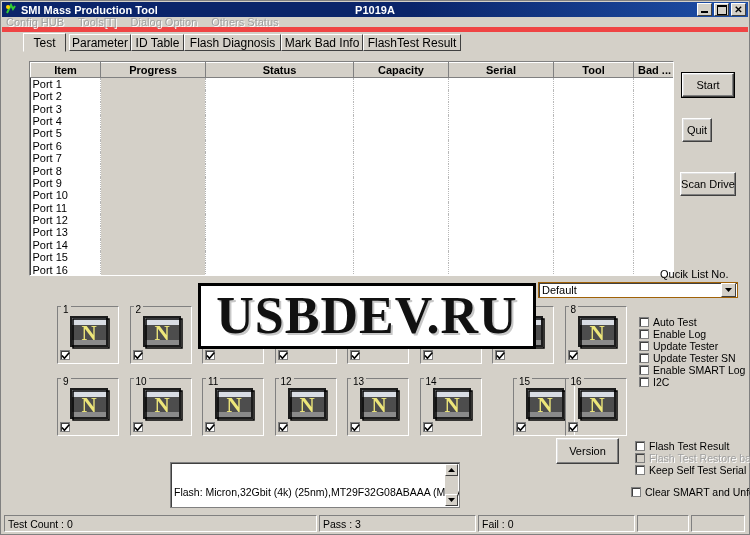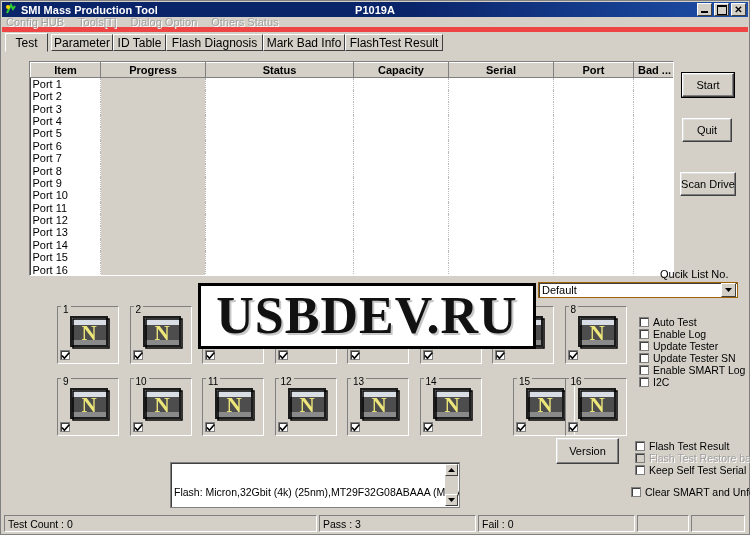--- a/index.html
+++ b/index.html
@@ -34,21 +34,21 @@
     background:#d4d0c8;display:flex;align-items:center;padding-left:4px;box-sizing:border-box;
     border-bottom:5px solid #ef4444;
   }
   .menuitem{color:#a0a0a0;text-shadow:1px 1px 0 #ffffff;font-size:11px;margin-right:14px;white-space:nowrap;}
 
   
   .tabstrip{position:absolute;left:4px;top:32px;width:742px;height:19px;}
   .tab{
     position:absolute;top:1px;height:17px;background:#d4d0c8;
     border-top:1px solid #fff;border-left:1px solid #fff;border-right:1px solid #404040;border-bottom:1px solid #404040;
-    font-size:12px;display:flex;align-items:center;justify-content:center;padding:0 6px;box-sizing:border-box;white-space:nowrap;
+    font-size:12px;display:flex;align-items:center;justify-content:center;padding:0 6px;box-sizing:border-box;white-space:nowrap;margin-left:18px;
   }
   .tab.active{top:0;height:19px;font-weight:normal;background:#d4d0c8;border-bottom:1px solid #d4d0c8;box-shadow:none;}
 
   
   .client{position:absolute;left:1px;top:51px;width:746px;height:460px;background:#d4d0c8;}
 
   
   .tablewrap{
     position:absolute;left:27px;top:9px;width:645px;height:215px;
     background:#fff;border:1px solid #808080;border-right-color:#fff;border-bottom-color:#fff;
@@ -79,21 +79,21 @@
   
   .btn{
     background:#d4d0c8;border-top:1px solid #fff;border-left:1px solid #fff;
     border-right:1px solid #404040;border-bottom:1px solid #404040;
     box-shadow:inset -1px -1px 0 #808080, inset 1px 1px 0 #dfdfdf;
     font-size:11px;display:flex;align-items:center;justify-content:center;
     box-sizing:border-box;color:#000;white-space:nowrap;
   }
   .btn.default{outline:1px solid #000;outline-offset:0px;}
   #btnStart{position:absolute;left:680px;top:21px;width:52px;height:24px;}
-  #btnQuit{position:absolute;left:680px;top:66px;width:50px;height:24px;}
+  #btnQuit{position:absolute;left:680px;top:66px;width:30px;height:24px;}
   #btnScan{position:absolute;left:678px;top:120px;width:56px;height:24px;}
   #btnVersion{position:absolute;left:554px;top:386px;width:63px;height:26px;}
 
   
   .qlabel{position:absolute;left:658px;top:216px;font-size:11px;}
   .qcombo{
     position:absolute;left:536px;top:230px;width:200px;height:16px;
     background:#fff;border:1px solid #a16207;
     box-shadow:inset 1px 1px 0 #404040;
     box-sizing:border-box;display:flex;align-items:center;
@@ -231,21 +231,21 @@
             <col class="colFla">
             <col class="colBad">
         </colgroup>
         <thead>
           <tr>
             <th>Item</th>
             <th>Progress</th>
             <th>Status</th>
             <th>Capacity</th>
             <th>Serial</th>
-            <th>Port</th>
+            <th>Tool</th>
             <th>Bad ...</th>
           </tr>
         </thead>
         <tbody id="grid-body">
             <tr>
               <td>Port 1</td>
               <td class="progress"></td>
               <td></td>
               <td></td>
               <td></td>

